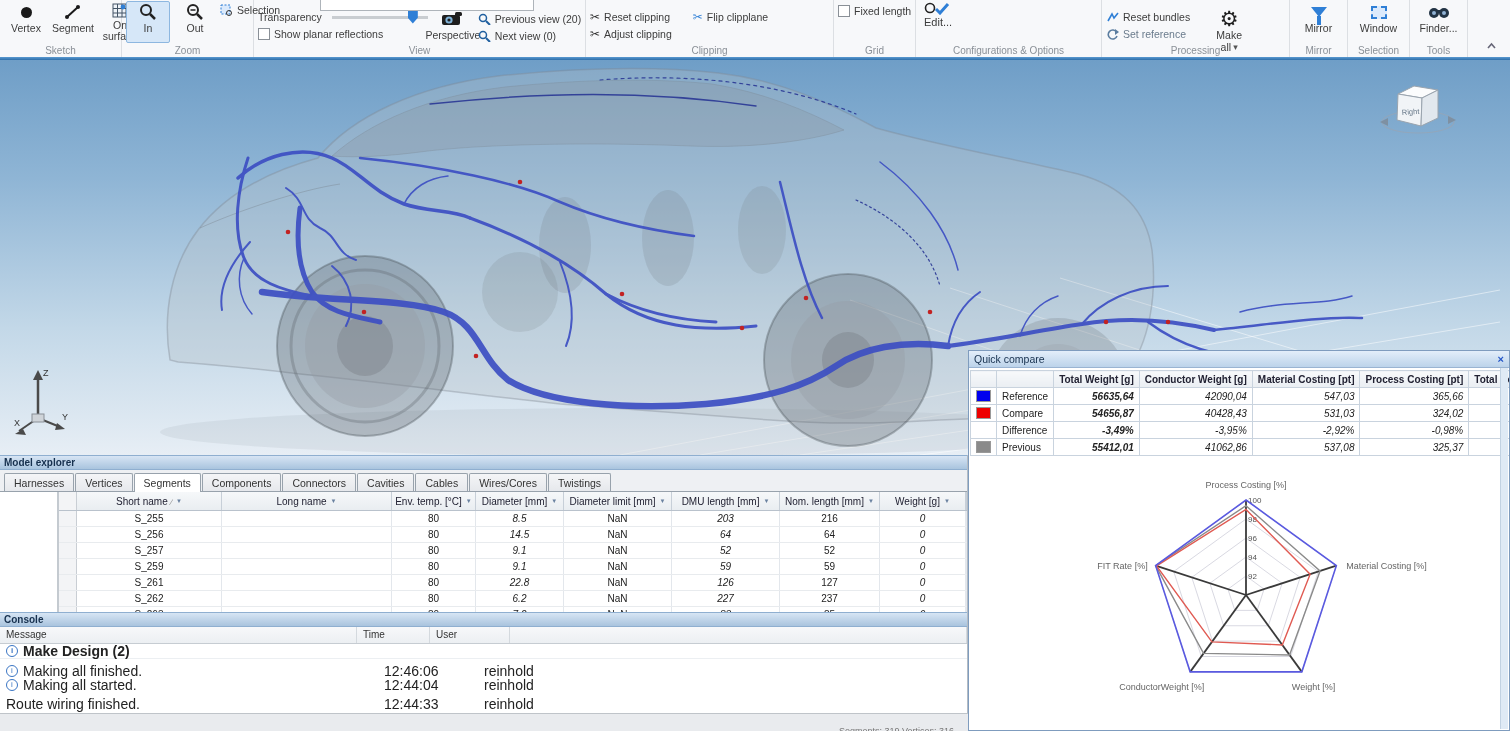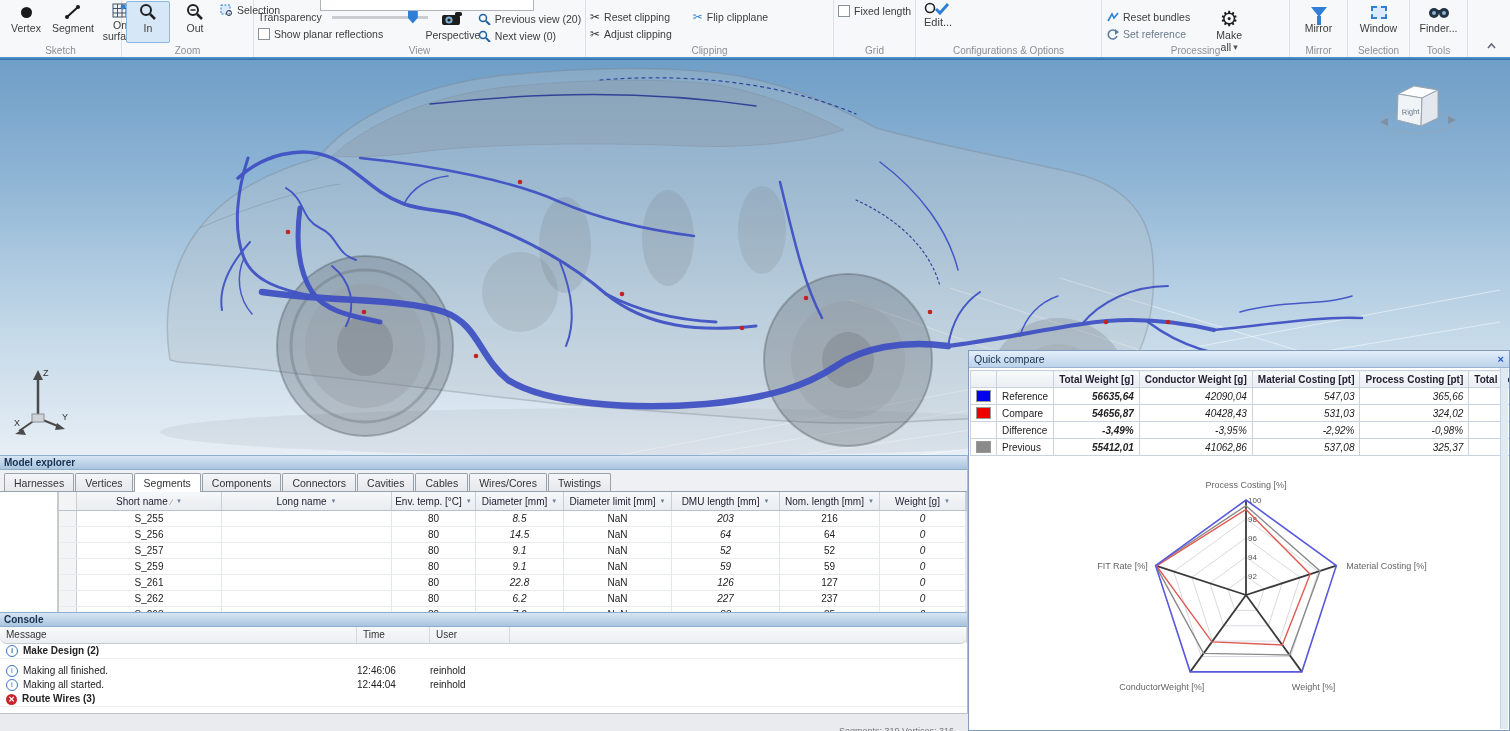--- a/index.html
+++ b/index.html
@@ -51,23 +51,23 @@
   .me-row>div{border-right:1px solid #e3e7ec;text-align:center;overflow:hidden;white-space:nowrap;}
   .me-row.hdr>div{border-right:1px solid #c7cfd8;}
   .me-row>div.c0{background:#f3f4f6;border-right:1px solid #c9ced4;}
   .me-row>div.c4,.me-row>div.c6,.me-row>div.c8{font-style:italic;}
   .me-row.hdr>div{font-style:normal !important;}
   .fun{font-size:6px;color:#6a82a0;vertical-align:2px;margin-left:4px;}
   .sortg{font-size:8px;color:#888;margin-left:3px;}
 
   
   #console{position:absolute;left:0;top:612px;width:968px;height:101px;background:#fff;border-right:1px solid #b4bcc4;box-sizing:border-box;overflow:hidden;}
-  #con-hdr{display:grid;grid-template-columns:357px 73px 80px 1fr;height:16px;line-height:16px;background:linear-gradient(#f7f8fa,#ecefF2);border-bottom:1px solid #c6ccd2;font-size:10px;color:#333;border-radius:7px;}
+  #con-hdr{display:grid;grid-template-columns:357px 73px 80px 1fr;height:16px;line-height:16px;background:linear-gradient(#f7f8fa,#ecefF2);border-bottom:1px solid #c6ccd2;font-size:10px;color:#333;}
   #con-hdr>div{border-right:1px solid #d4d9de;padding-left:6px;}
-  .con-row{display:grid;grid-template-columns:357px 73px 80px 1fr;height:14px;line-height:14px;font-size:10px;color:#222;}
+  .con-row{display:grid;grid-template-columns:357px 73px 80px 1fr;height:14px;line-height:14px;font-size:14px;color:#222;gap:27px;}
   .con-row .msg{display:flex;align-items:center;gap:5px;padding-left:6px;white-space:nowrap;}
   .con-row.group{font-weight:bold;border-bottom:1px solid #eceff2;}
   .spacer4{height:5px;}
   .ic-info{width:10px;height:10px;border-radius:50%;border:1px solid #3b76c4;color:#3b76c4;font-size:8px;line-height:10px;text-align:center;flex:0 0 auto;background:#fff;}
   .ic-info:before{content:"i";}
   .ic-err{width:11px;height:11px;border-radius:50%;background:#c3272b;color:#fff;font-size:8px;line-height:11px;text-align:center;flex:0 0 auto;font-weight:bold;}
   .ic-err:before{content:"\2715";}
 
   
   #statusbar{position:absolute;left:0;top:713px;width:968px;height:18px;background:#e9ebee;border-top:1px solid #bfc4c9;overflow:hidden;}
@@ -580,29 +580,20 @@
         <div>reinhold</div>
         <div></div>
     </div>
     <div class="con-row">
       <div class="msg">
           <span class="ic-info"></span>
           <span>Making all started.</span>
         </div>
       <div>12:44:04</div>
         <div>reinhold</div>
-        <div></div>
-    </div>
-    <div class="con-row group">
-      <div class="msg">
-          <span class="ic-err"></span>
-          <span>Route Wires (3)</span>
-        </div>
-      <div></div>
-        <div></div>
         <div></div>
     </div>
     <div class="spacer4"></div>
     <div class="con-row">
       <div class="msg">
           <span>Route wiring finished.</span>
         </div>
       <div>12:44:33</div>
         <div>reinhold</div>
         <div></div>

